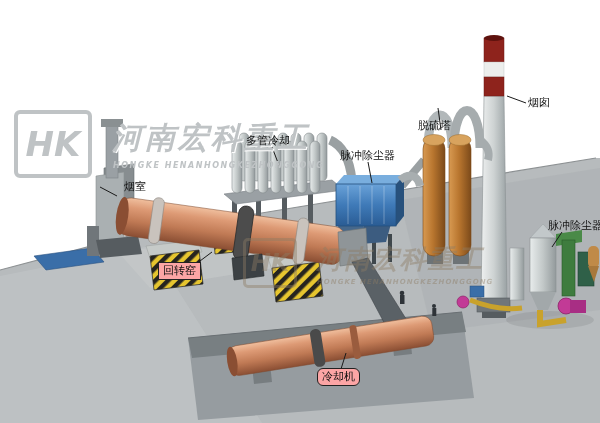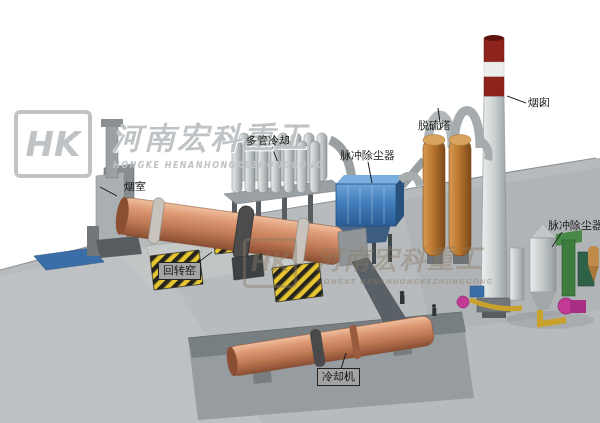--- a/index.html
+++ b/index.html
@@ -2,21 +2,21 @@
 <html><head>
 <meta charset="utf-8">
 <style>
   html,body{margin:0;padding:0;background:#ffffff;}
   .canvas{position:relative;width:600px;height:423px;background:#ffffff;overflow:hidden;
           font-family:"DejaVu Sans","Liberation Sans",sans-serif;}
   .scene{position:absolute;left:0;top:0;z-index:1;}
   .disclaimer{position:absolute;left:30px;top:21px;z-index:5;font-size:11px;font-weight:600;
               color:#7e3322;letter-spacing:.5px;white-space:nowrap;}
   .lbl{position:absolute;z-index:5;font-size:11px;color:#101010;white-space:nowrap;line-height:13px;}
-  .lbl.boxed{background:#a3a3a3;border:1px solid #222;padding:1px 4px;line-height:14px;}
+  .lbl.boxed{background:#fca5a5;border:1px solid #222;padding:1px 4px;line-height:14px;}
   
   .wm{position:absolute;z-index:3;display:flex;align-items:flex-start;pointer-events:none;gap:12px;}
   .wm .logo{display:flex;align-items:center;justify-content:center;font-weight:bold;font-style:italic;}
   .wm .txt{display:flex;flex-direction:column;font-style:italic;}
   .wm-tl{left:14px;top:110px;color:#bfc3c5;}
   .wm-tl .logo{width:70px;height:60px;border:4px solid #bfc3c5;border-radius:6px;font-size:34px;}
   .wm-tl .cn{font-size:30px;font-weight:bold;letter-spacing:3px;margin:8px 0 2px 8px;
              text-shadow:1px 1px 0 #ffffff;}
   .wm-tl .en{font-size:8px;font-weight:bold;letter-spacing:1.5px;margin-left:9px;}
   .wm-c{left:243px;top:238px;color:#8d7c64;opacity:.42;}
@@ -248,14 +248,14 @@
   </div>
 
 
   <div class="lbl" style="left:76px;top:180px;margin-left:48px;">烟室</div>
   <div class="lbl" style="left:246px;top:134px;">多管冷却</div>
   <div class="lbl" style="left:340px;top:149px;">脉冲除尘器</div>
   <div class="lbl" style="left:418px;top:95px;margin-top:24px;">脱硫塔</div>
   <div class="lbl" style="left:528px;top:96px;">烟囱</div>
   <div class="lbl" style="left:548px;top:219px;">脉冲除尘器</div>
   <div class="lbl boxed" style="left:158px;top:262px;">回转窑</div>
-  <div class="lbl boxed" style="left:317px;top:368px;">冷却机</div>
+  <div class="lbl boxed" style="left:317px;top:368px;border-radius:6px;">冷却机</div>
 </div>
 
 </body></html>

